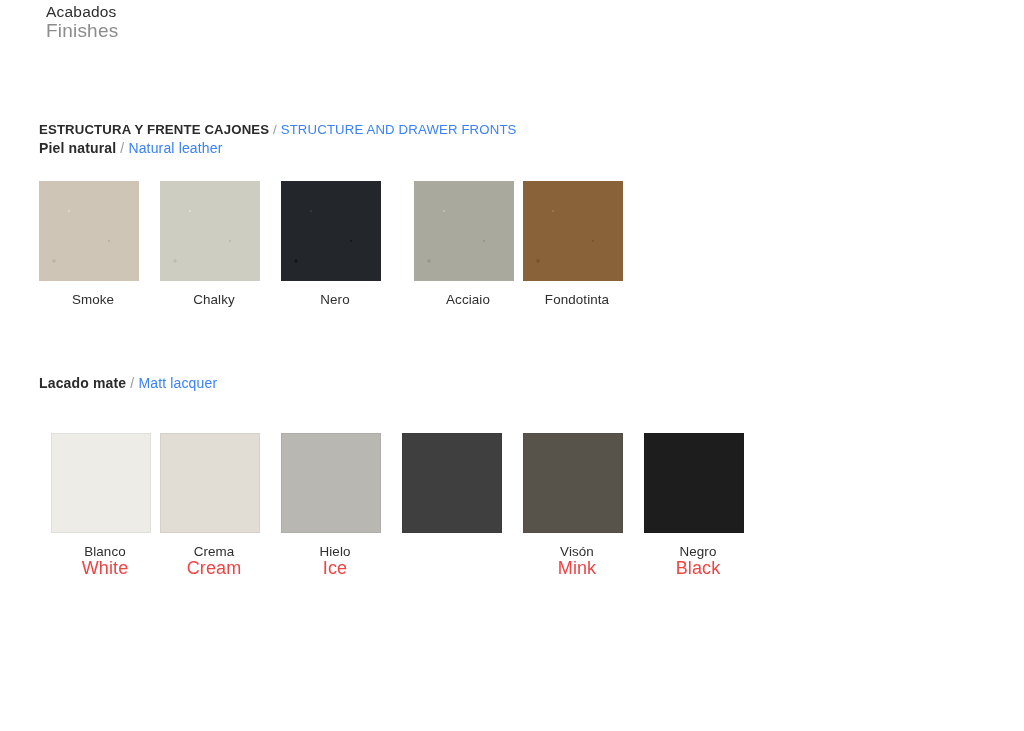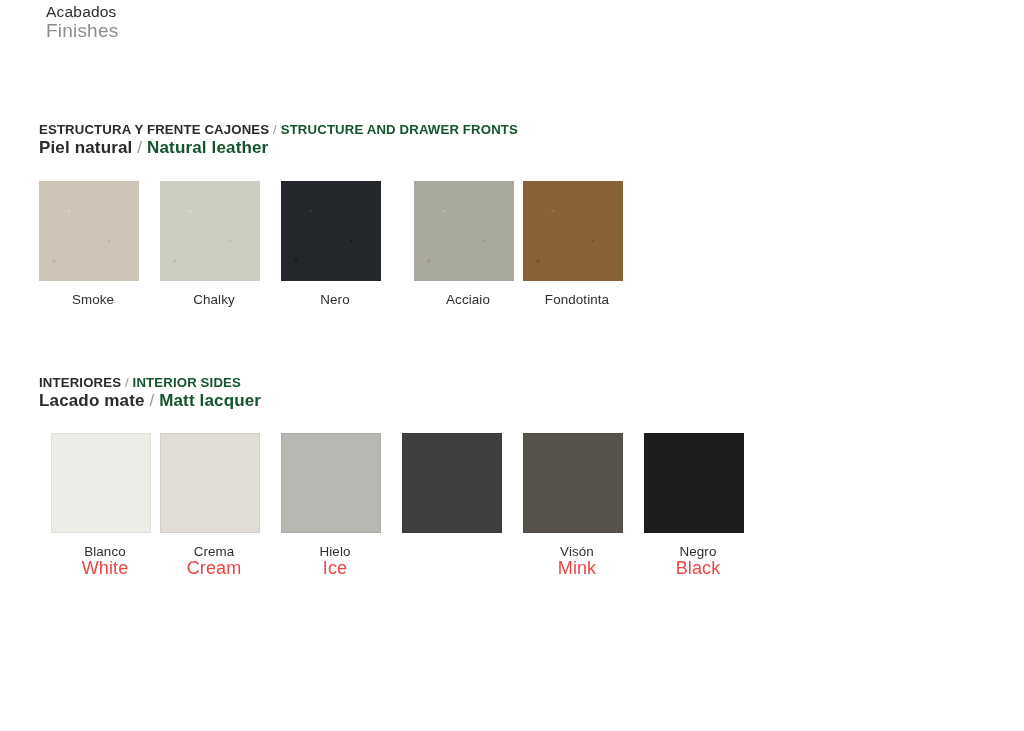--- a/index.html
+++ b/index.html
@@ -39,28 +39,28 @@
 
   
   .section-header { position: absolute; left: 39px; }
   .section-header .line1 {
     font-size: 13.2px;
     letter-spacing: .15px;
     line-height: 18px;
     white-space: nowrap;
   }
   .section-header .line2 {
-    font-size: 17px;
+    font-size: 14px;
     letter-spacing: .15px;
     line-height: 18px;
     white-space: nowrap;
   }
   .t-bold { font-weight: bold; color: #2b2b2b; }
   .t-sep  { color: #9a9a9a; font-weight: normal; }
-  .t-light{ color: #14532d; font-weight: bold; }
+  .t-light{ color: #3b82f6; font-weight: normal; }
 
   
   .swatch-row { position: absolute; left: 39px; }
   .swatch-cell {
     position: absolute;
     top: 0;
     width: 108px;
   }
   .swatch {
     width: 100px;
@@ -142,25 +142,20 @@
       </div>
       <div class="swatch-cell" style="left: 484px;">
         <div class="swatch leather" style="background: radial-gradient(circle at 30% 30%, rgb(157, 116, 73) 0px, rgb(157, 116, 73) 1.2px, rgba(0, 0, 0, 0) 1.6px), radial-gradient(circle at 70% 60%, rgb(118, 82, 46) 0px, rgb(118, 82, 46) 1.1px, rgba(0, 0, 0, 0) 1.5px), radial-gradient(circle at 15% 80%, rgb(118, 82, 46) 0px, rgb(118, 82, 46) 1.4px, rgba(0, 0, 0, 0) 1.9px), linear-gradient(rgb(138, 98, 57), rgb(138, 98, 57));"></div>
         <div class="labels">
           <div class="es">Fondotinta</div>
         </div>
       </div>
     </div>
 
   <div class="section-header" style="top:374px;">
-    <div class="line1">
-      <span class="t-bold">INTERIORES</span>
-      <span class="t-sep">/</span>
-      <span class="t-light">INTERIOR SIDES</span>
-    </div>
     <div class="line2">
       <span class="t-bold">Lacado mate</span>
       <span class="t-sep">/</span>
       <span class="t-light">Matt lacquer</span>
     </div>
   </div>
 
   <div class="swatch-row" id="row-lacquer" style="top:433px;">
       <div class="swatch-cell" style="left: 12px;">
         <div class="swatch lacquer" style="background: rgb(237, 236, 231);"></div>

